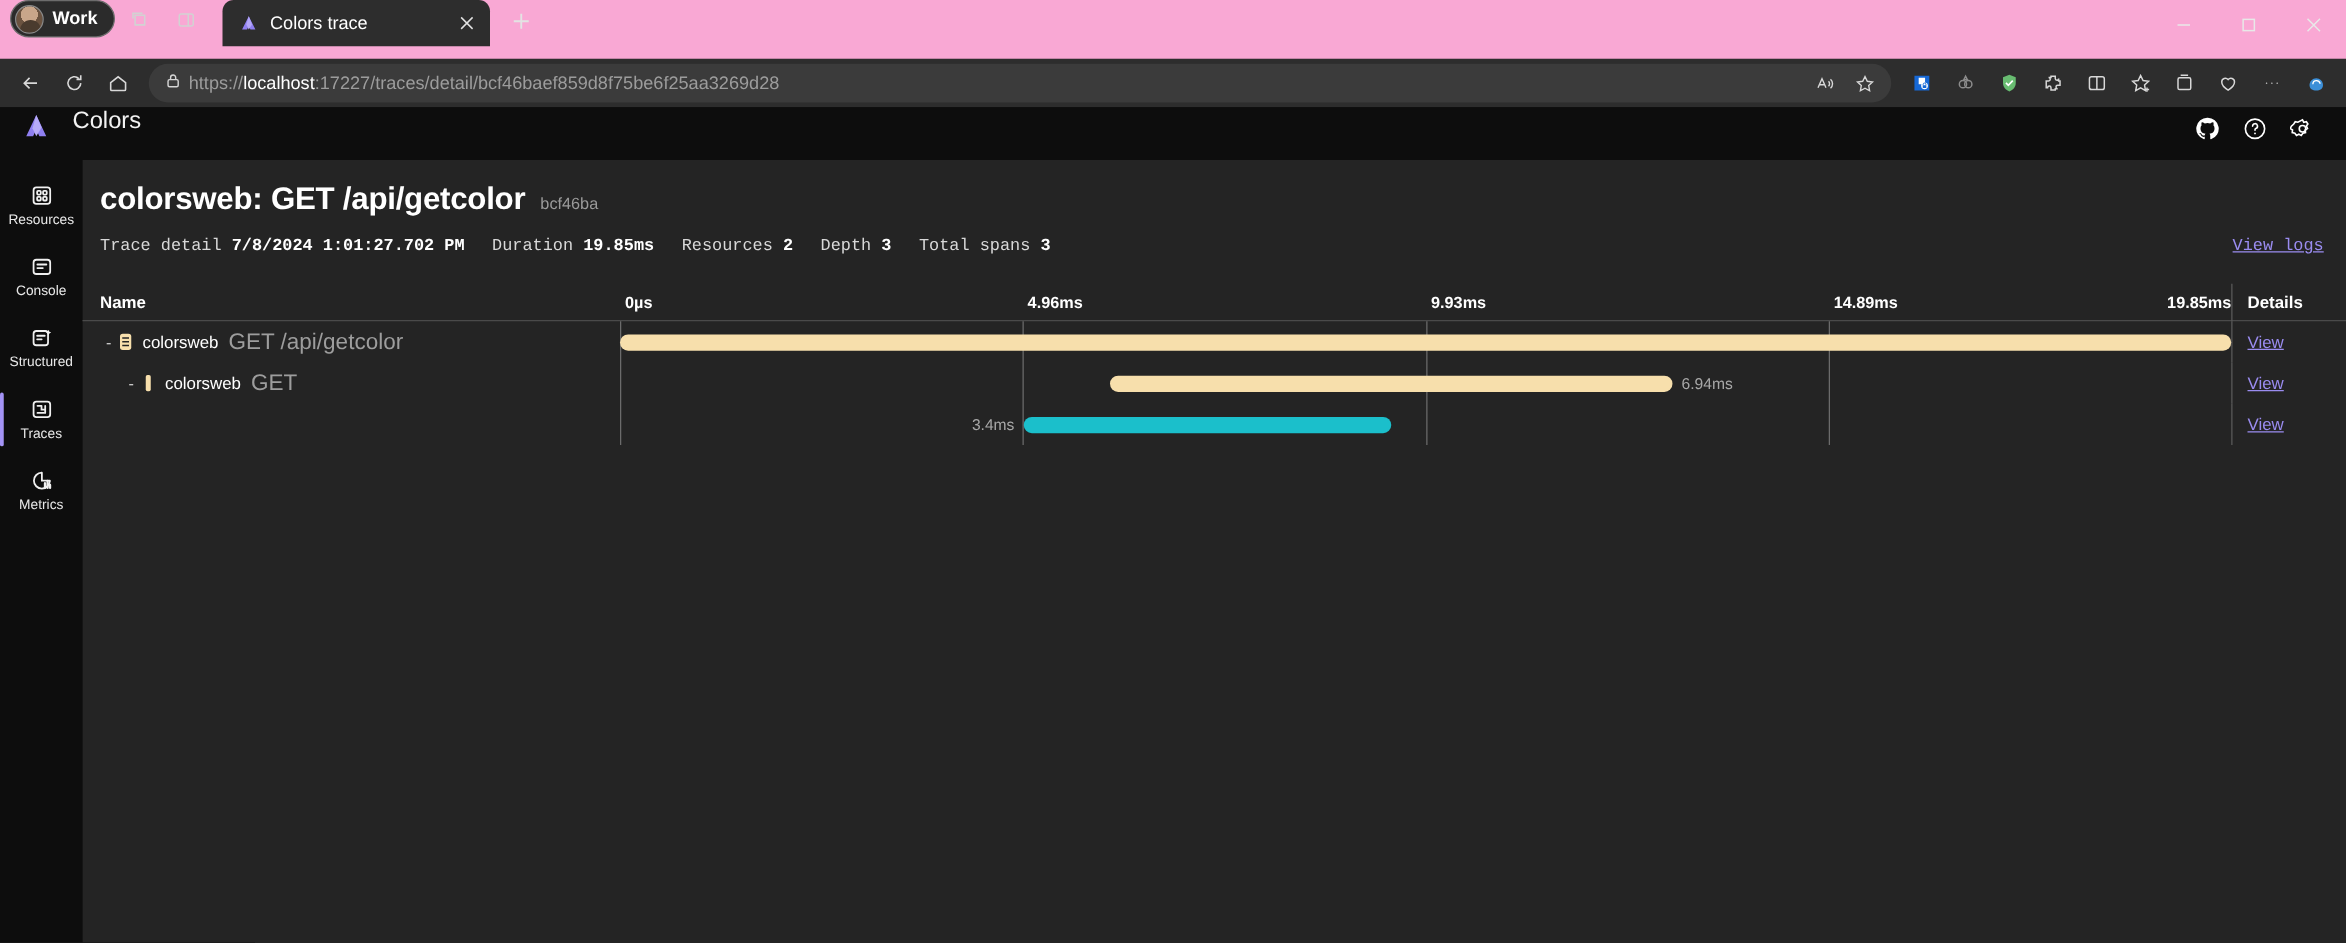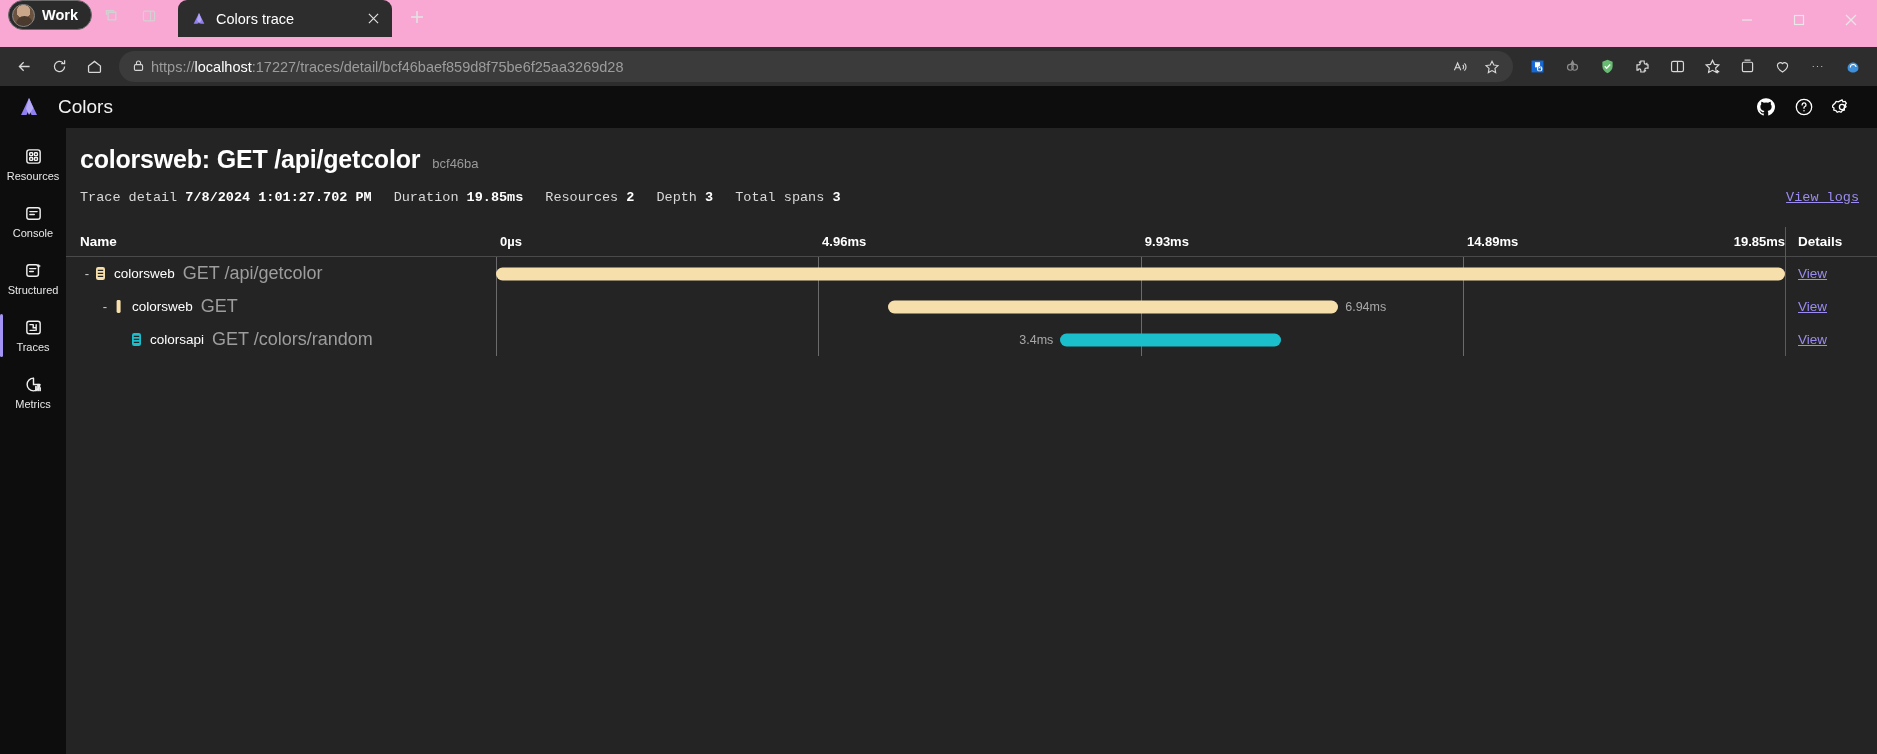--- a/index.html
+++ b/index.html
@@ -69,21 +69,21 @@
   .url b { color:#ffffff; font-weight:400; }
   .omni-right { display:flex; align-items:center; gap:2px; }
   .omni-btn { width:30px; height:28px; display:flex; align-items:center; justify-content:center; border-radius:5px;}
   .omni-btn svg { stroke:#d8d8d8; fill:none; stroke-width:1.4; }
   .ext-btn { width:33px; height:31px; display:flex; align-items:center; justify-content:center; border-radius:5px; }
   .ext-btn svg { fill:none; stroke-width:1.4; }
 
   
   .app { flex:1; display:flex; flex-direction:column; background:#000000; min-height:0; }
   .app-header {
-    height:42px; flex:0 0 42px; display:flex; align-items:center;
+    height:42px; flex:0 0 42px; display:flex; 
     padding:0 18px 0 12px; background:#0d0d0d;
   }
   .app-logo { width:34px; height:30px; display:flex; align-items:center; justify-content:center; }
   .app-title { color:#f2f2f2; font-size:19px; margin-left:12px; }
   .header-spacer { flex:1; }
   .hdr-icon { width:34px; height:34px; display:flex; align-items:center; justify-content:center; margin-left:4px; }
 
   .app-body { flex:1; display:flex; min-height:0; }
 
   .sidebar {
@@ -458,31 +458,20 @@
                 </div>
                 <div class="col-time-cell">
                   <div class="bar" style="left: 30.3778%; width: 34.9622%; background: rgb(247, 223, 172);"></div>
                   <div class="bar-label" style="left: calc(65.3401% + 7px);">6.94ms</div>
                 </div>
                 <div class="col-details-cell">
                   <a class="link" href="#">View</a>
                 </div>
               </div>
               <div class="trow">
-                <div class="col-name" style="padding-left: 50px;">
-                  <span class="expander"></span>
-                  <span class="sp-icon">
-                    <svg width="11" height="15" viewBox="0 0 11 15" fill="none" stroke="#1bbfcb" stroke-width="1.5">
-      <rect x="1" y="1" width="9" height="13" rx="2.2" fill="#1bbfcb" stroke="none"></rect>
-      <path d="M2.8 4.4h5.4M2.8 7.4h5.4M2.8 10.4h5.4" stroke="#242424" stroke-width="1.1"></path>
-                    </svg>
-                  </span>
-                  <span class="sp-name">colorsapi</span>
-                  <span class="sp-desc">GET /colors/random</span>
-                </div>
                 <div class="col-time-cell">
                   <div class="bar" style="left: 43.7783%; width: 17.1285%; background: rgb(27, 191, 203);"></div>
                   <div class="bar-label" style="left: calc(43.7783% - 7px); transform: translate(-100%, -50%);">3.4ms</div>
                 </div>
                 <div class="col-details-cell">
                   <a class="link" href="#">View</a>
                 </div>
               </div>
             </div>
         </div>

